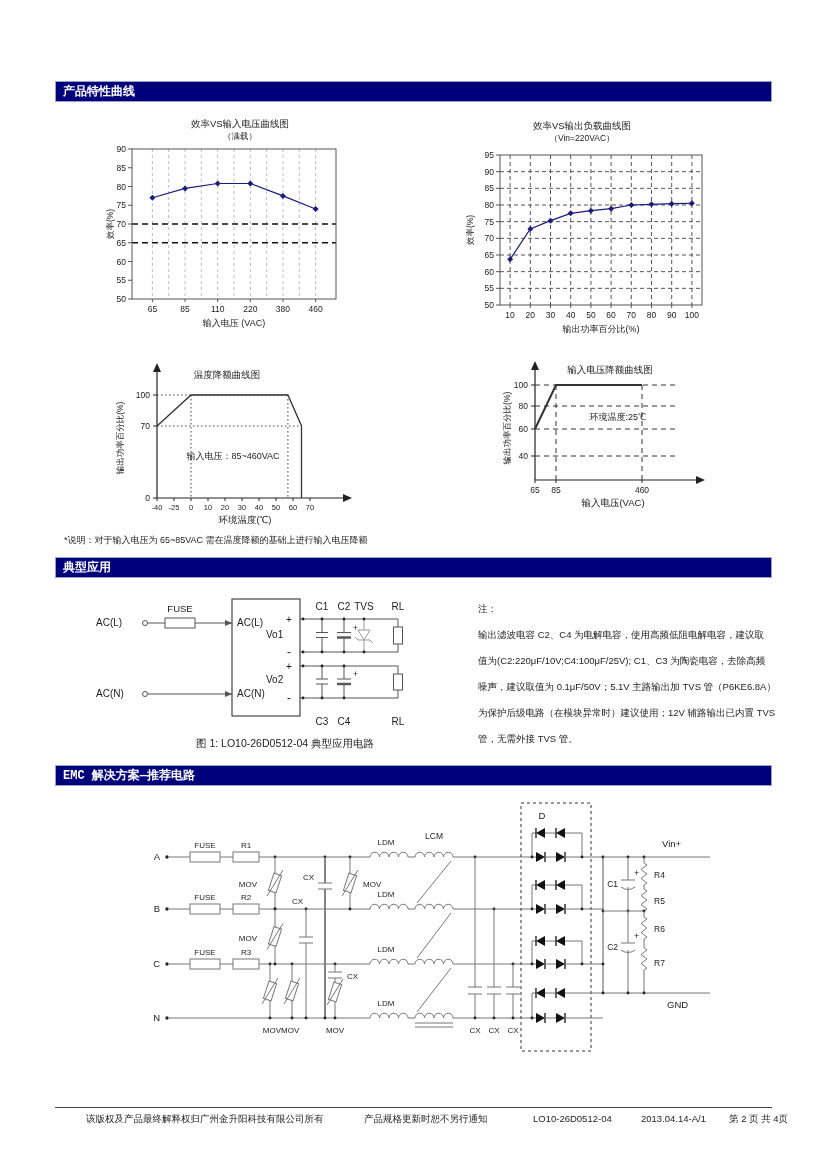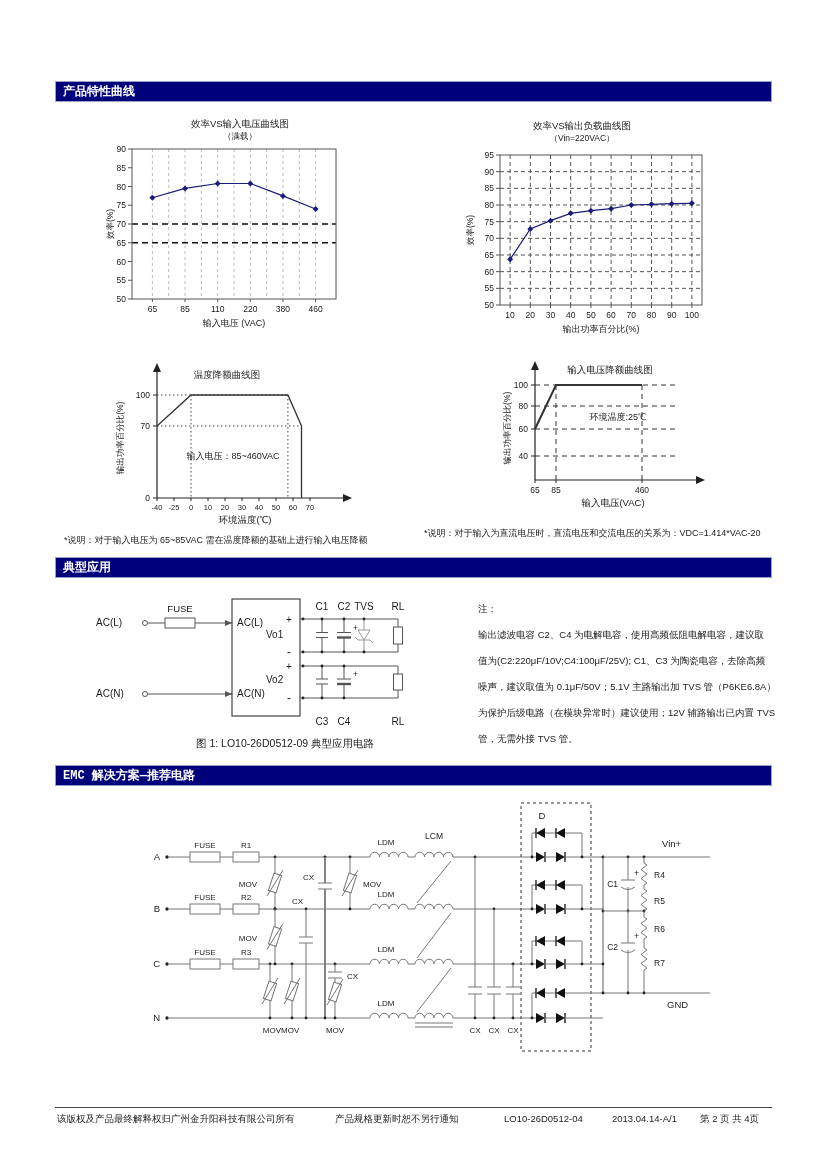--- a/index.html
+++ b/index.html
@@ -6,21 +6,21 @@
   .page{position:relative;width:827px;height:1169px;background:#fff;
         font-family:"Liberation Sans",sans-serif;color:#1a1a1a;overflow:hidden;}
   .abs{position:absolute;}
   .bar{position:absolute;left:55px;width:717px;height:21px;background:#00007B;
        color:#fff;font-size:12px;font-weight:bold;line-height:20px;padding-left:7px;
        box-sizing:border-box;border:1px solid #98a2c6;font-family:Liberation Mono, monospace;}
   .note{position:absolute;font-size:9px;color:#222;}
   .cap{position:absolute;font-size:10.5px;color:#222;text-align:center;}
   .tnote{position:absolute;font-size:9.5px;line-height:26px;color:#222;white-space:pre-line;}
   .fline{position:absolute;left:55px;top:1107px;width:717px;height:1px;background:#444;}
-  .f{position:absolute;top:1113px;font-size:9.5px;color:#222;white-space:nowrap;}
+  .f{position:absolute;top:1113px;font-size:9.5px;color:#222;white-space:nowrap;margin-left:29px;}
   svg{overflow:visible;}
   svg text{font-family:"Liberation Sans",sans-serif;}
 </style>
 </head>
 <body>
 
 <div class="page">
 
   <div class="bar" style="top:81px">产品特性曲线</div>
 
@@ -224,21 +224,20 @@
       <line x1="65" y1="100" x2="208" y2="100" stroke="#333" stroke-width="1" stroke-dasharray="5 4"></line>
       <line x1="86" y1="29" x2="86" y2="124" stroke="#333" stroke-width="1" stroke-dasharray="5 4"></line>
       <line x1="172" y1="29" x2="172" y2="124" stroke="#333" stroke-width="1" stroke-dasharray="5 4"></line>
       <polyline points="65,73 86,29 172,29" fill="none" stroke="#333" stroke-width="2"></polyline>
       <text x="148" y="64" font-size="9" text-anchor="middle" fill="#1a1a1a">环境温度:25℃</text>
       <text x="40" y="72" font-size="8.5" text-anchor="middle" fill="#1a1a1a" transform="rotate(-90 40 72)">输出功率百分比(%)</text>
       <text x="143" y="150" font-size="9.5" text-anchor="middle" fill="#1a1a1a">输入电压(VAC)</text>
     </svg>
 
   <div class="note" style="left:64px;top:534px;width:356px">*说明：对于输入电压为 65~85VAC 需在温度降额的基础上进行输入电压降额</div>
-  <div class="note" style="left:424px;top:527px;width:372px">*说明：对于输入为直流电压时，直流电压和交流电压的关系为：VDC=1.414*VAC-20</div>
 
   <div class="bar" style="top:557px">典型应用</div>
 
   <svg id="cir1" class="abs" style="left:90px;top:590px" width="360" height="150" viewBox="0 0 360 150">
       <text x="6" y="36" font-size="10" text-anchor="start" fill="#1a1a1a">AC(L)</text>
       <circle cx="55" cy="33" r="2.5" fill="none" stroke="#555"></circle>
       <line x1="58" y1="33" x2="75" y2="33" stroke="#555" stroke-width="1"></line>
       <rect x="75" y="28" width="30" height="10" fill="none" stroke="#555"></rect>
       <text x="90" y="22" font-size="9.5" text-anchor="middle" fill="#1a1a1a">FUSE</text>
       <line x1="105" y1="33" x2="142" y2="33" stroke="#555" stroke-width="1"></line>
@@ -305,21 +304,21 @@
       <rect x="303.5" y="84" width="9" height="16" fill="none" stroke="#555"></rect>
       <line x1="308" y1="100" x2="308" y2="108" stroke="#555" stroke-width="1"></line>
       <text x="232" y="20" font-size="10" text-anchor="middle" fill="#1a1a1a">C1</text>
       <text x="254" y="20" font-size="10" text-anchor="middle" fill="#1a1a1a">C2</text>
       <text x="274" y="20" font-size="10" text-anchor="middle" fill="#1a1a1a">TVS</text>
       <text x="308" y="20" font-size="10" text-anchor="middle" fill="#1a1a1a">RL</text>
       <text x="232" y="135" font-size="10" text-anchor="middle" fill="#1a1a1a">C3</text>
       <text x="254" y="135" font-size="10" text-anchor="middle" fill="#1a1a1a">C4</text>
       <text x="308" y="135" font-size="10" text-anchor="middle" fill="#1a1a1a">RL</text>
     </svg>
-  <div class="cap" style="left:130px;top:737px;width:310px">图 1: LO10-26D0512-09 典型应用电路</div>
+  <div class="cap" style="left:130px;top:737px;width:310px">图 1: LO10-26D0512-04 典型应用电路</div>
   <div class="tnote" style="left:478px;top:596px;width:316px">注：
 输出滤波电容 C2、C4 为电解电容，使用高频低阻电解电容，建议取
 值为(C2:220μF/10V;C4:100μF/25V); C1、C3 为陶瓷电容，去除高频
 噪声，建议取值为 0.1μF/50V；5.1V 主路输出加 TVS 管（P6KE6.8A）
 为保护后级电路（在模块异常时）建议使用；12V 辅路输出已内置 TVS
 管，无需外接 TVS 管。</div>
 
   <div class="bar" style="top:765px">EMC 解决方案—推荐电路</div>
 
   <svg id="cir2" class="abs" style="left:70px;top:795px" width="700" height="262" viewBox="0 0 700 262">

